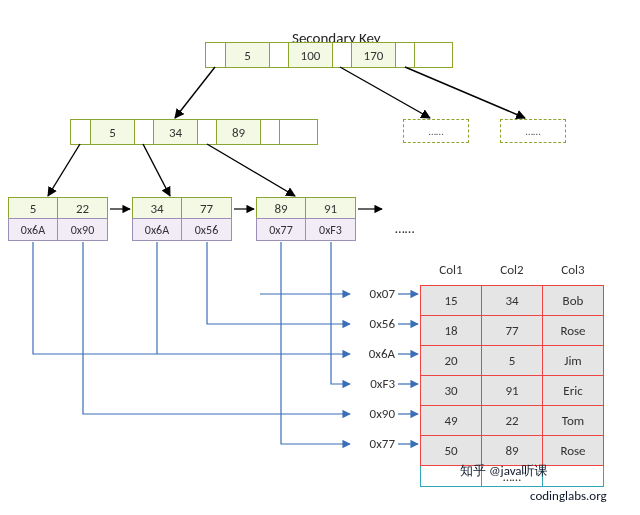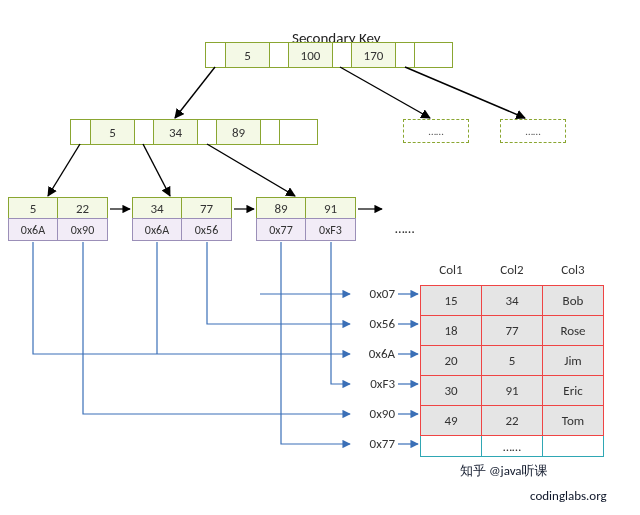--- a/index.html
+++ b/index.html
@@ -219,20 +219,25 @@
   </tr>
   <tr>
     <td>30</td>
     <td>91</td>
     <td>Eric</td>
   </tr>
   <tr>
     <td>49</td>
     <td>22</td>
     <td>Tom</td>
+  </tr>
+  <tr>
+    <td>50</td>
+    <td>89</td>
+    <td>Rose</td>
   </tr>
   <tr class="extra">
     <td></td>
     <td>……</td>
     <td></td>
   </tr>
 </tbody>
   </table>
 
 <div class="watermark" style="left:460px; top:462px;">知乎 @java听课</div>

